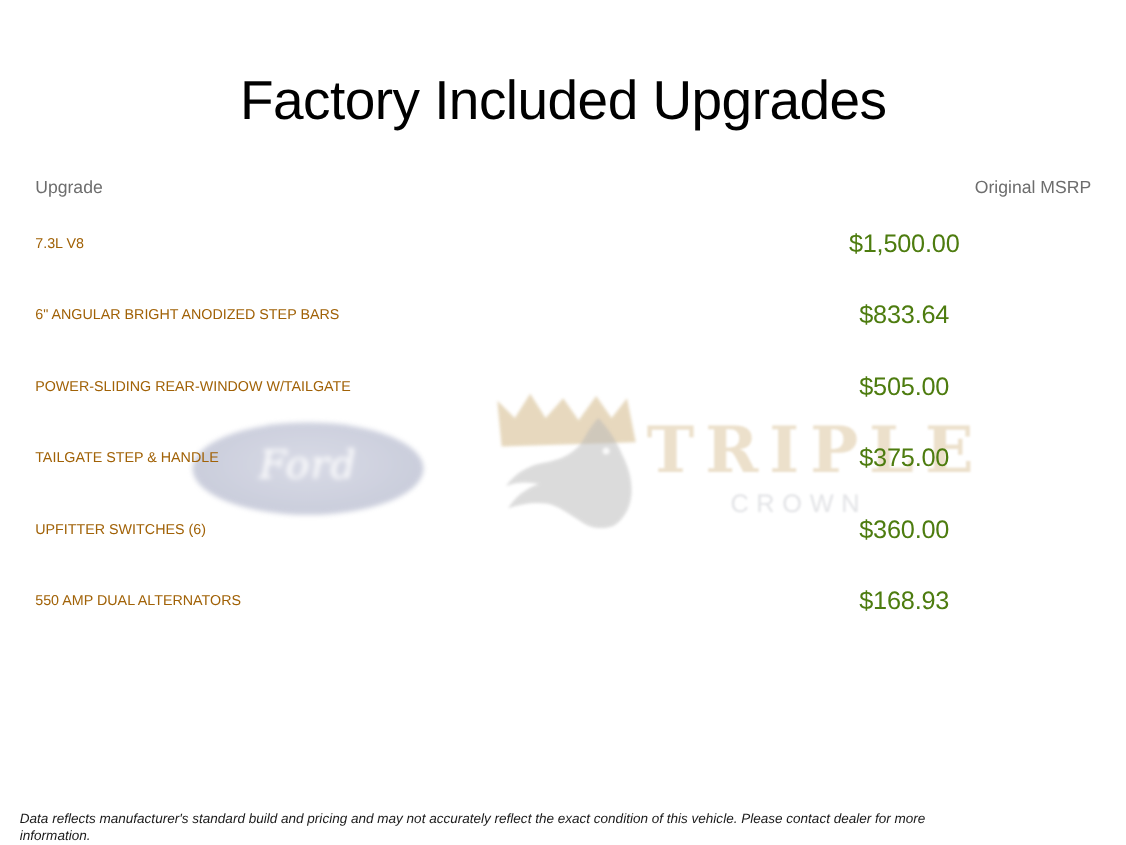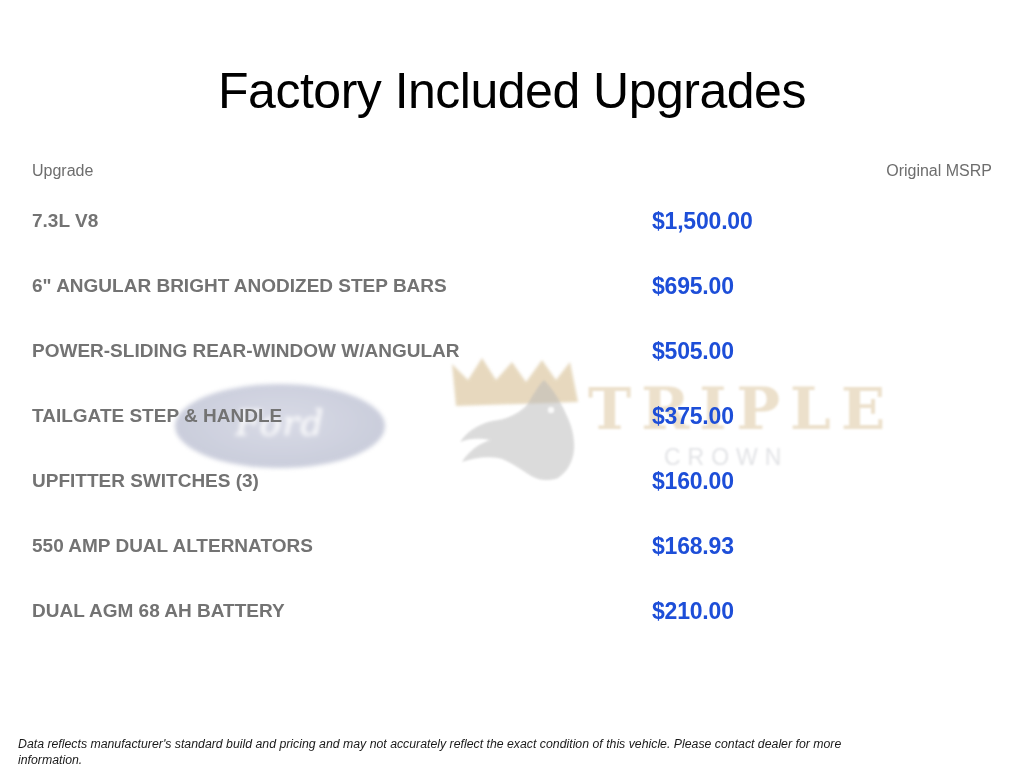--- a/index.html
+++ b/index.html
@@ -155,32 +155,32 @@
 
   .upgrades-table tbody td {
     border: 0;
     padding: 0;
     height: 65px;
     vertical-align: middle;
   }
 
   .cell-name {
     text-align: left;
-    font-size: 19px;
+    font-size: 13px;
     line-height: 20px;
-    font-weight: 700;
-    color: #737373;
+    font-weight: 400;
+    color: #a16207;
     white-space: nowrap;
   }
   .cell-price {
-    text-align: left;
+    text-align: center;
     font-size: 23px;
     line-height: 26px;
-    font-weight: 700;
-    color: #1d4ed8;
+    font-weight: 400;
+    color: #4d7c0f;
     white-space: nowrap;
     letter-spacing: -0.2px;
   }
 
   .footnote {
     position: absolute;
     left: 0;
     top: 710px;
     width: 876px;
     box-sizing: border-box;
@@ -236,41 +236,37 @@
           <th class="th-price">Original MSRP</th>
         </tr>
       </thead>
       <tbody>
         <tr>
           <td class="cell-name">7.3L V8</td>
           <td class="cell-price">$1,500.00</td>
         </tr>
         <tr>
           <td class="cell-name">6" ANGULAR BRIGHT ANODIZED STEP BARS</td>
-          <td class="cell-price">$695.00</td>
-        </tr>
-        <tr>
-          <td class="cell-name">POWER-SLIDING REAR-WINDOW W/ANGULAR</td>
+          <td class="cell-price">$833.64</td>
+        </tr>
+        <tr>
+          <td class="cell-name">POWER-SLIDING REAR-WINDOW W/TAILGATE</td>
           <td class="cell-price">$505.00</td>
         </tr>
         <tr>
           <td class="cell-name">TAILGATE STEP &amp; HANDLE</td>
           <td class="cell-price">$375.00</td>
         </tr>
         <tr>
-          <td class="cell-name">UPFITTER SWITCHES (3)</td>
-          <td class="cell-price">$160.00</td>
+          <td class="cell-name">UPFITTER SWITCHES (6)</td>
+          <td class="cell-price">$360.00</td>
         </tr>
         <tr>
           <td class="cell-name">550 AMP DUAL ALTERNATORS</td>
           <td class="cell-price">$168.93</td>
-        </tr>
-        <tr>
-          <td class="cell-name">DUAL AGM 68 AH BATTERY</td>
-          <td class="cell-price">$210.00</td>
         </tr>
       </tbody>
     </table>
   </div>
 
   <div class="footnote">Data reflects manufacturer's standard build and pricing and may not accurately reflect the exact condition of this vehicle. Please contact dealer for more information.</div>
 
 </div>
 
 </body></html>

